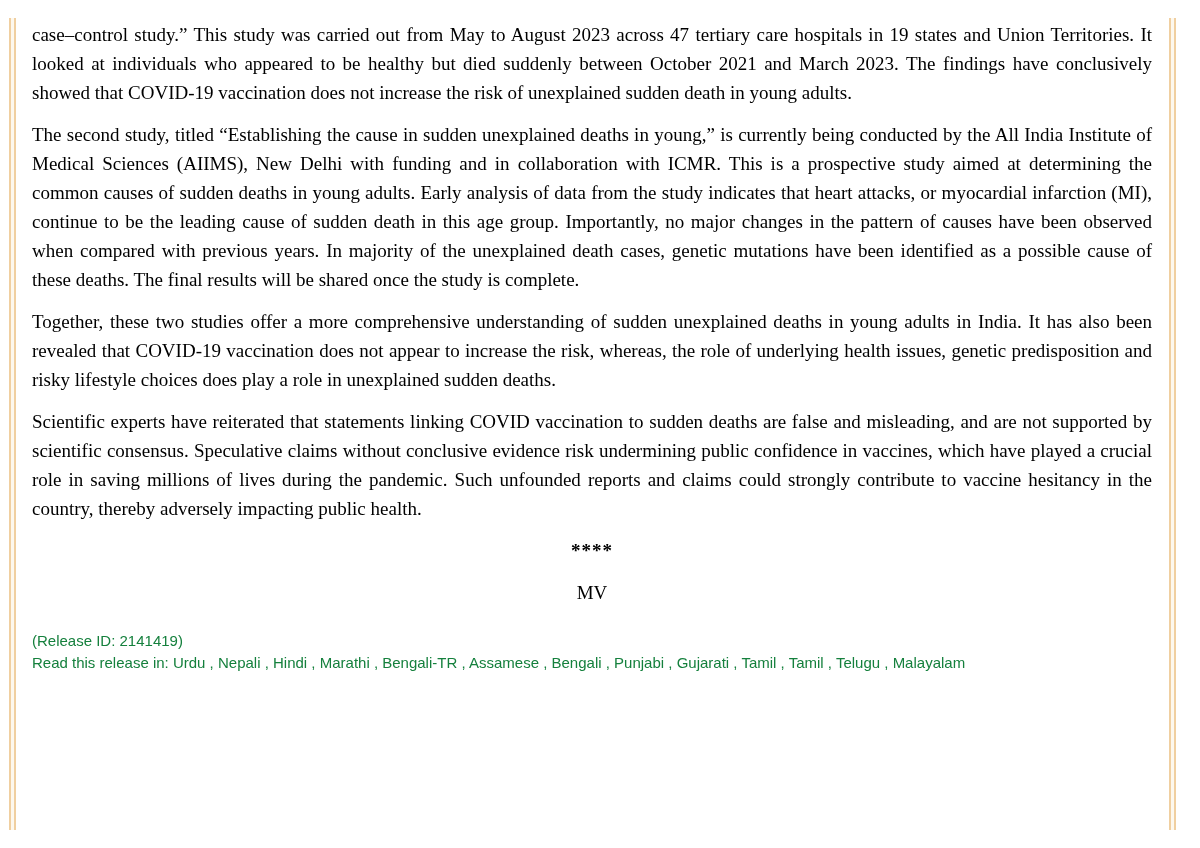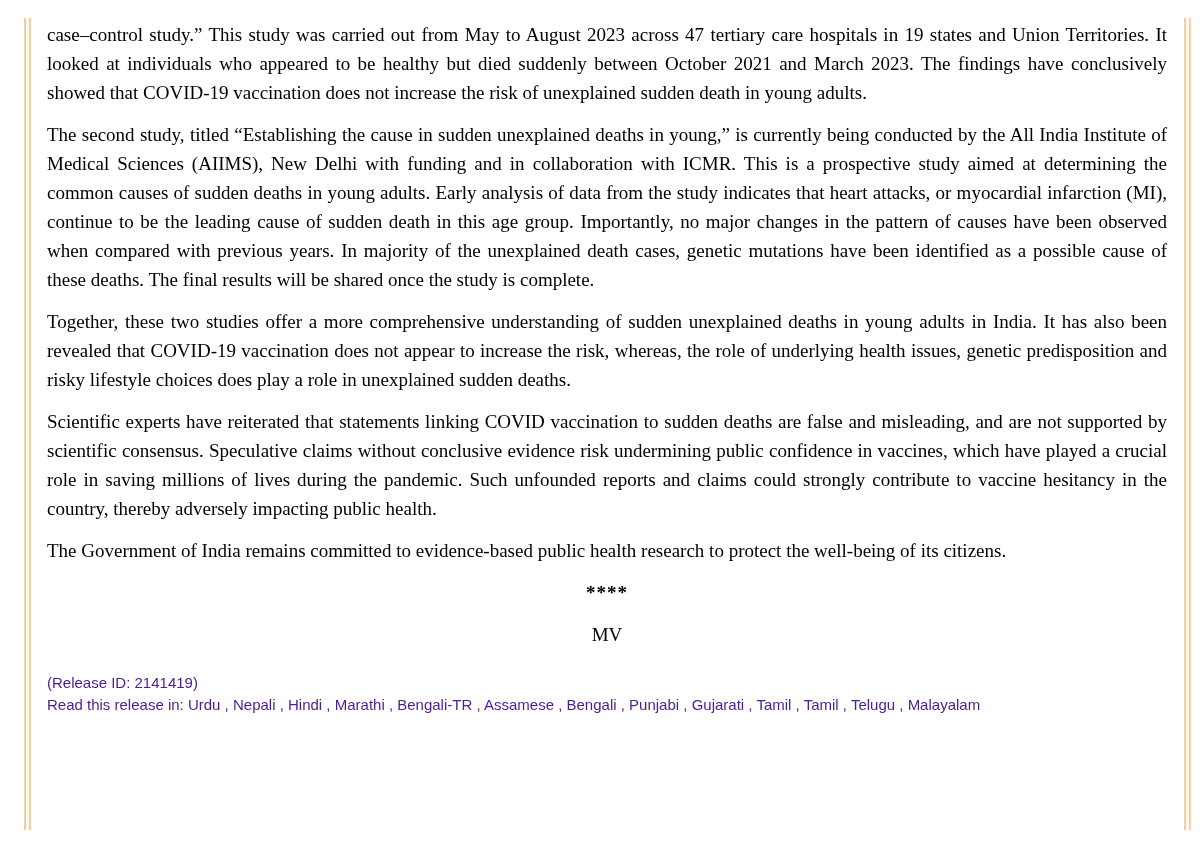--- a/index.html
+++ b/index.html
@@ -10,21 +10,21 @@
   body {
     width: 1200px;
     height: 848px;
     position: relative;
     overflow: hidden;
     font-family: "Liberation Serif", "DejaVu Serif", serif;
   }
   .frame {
     position: absolute;
     top: 18px;
-    left: 24px;
+    left: 9px;
     width: 1167px;
     height: 812px;
   }
   .rule {
     position: absolute;
     top: 0;
     bottom: 0;
     width: 7px;
     box-sizing: border-box;
     border-left: 2px solid #f0cfa0;
@@ -58,39 +58,38 @@
   .sig {
     margin: 0 0 12px 0;
     font-weight: normal;
     text-align: center;
   }
   .footer {
     margin-top: 23px;
     font-family: "Liberation Sans", "DejaVu Sans", sans-serif;
     font-size: 15px;
     line-height: 22px;
-    color: #4c1d95;
+    color: #15803d;
   }
   .footer .line { margin: 0; }
   .language-link { cursor: pointer; }
 </style>
 </head>
 <body>
 
 <div class="frame">
   <div class="rule rule-left"></div>
   <div class="rule rule-right"></div>
 
   <div class="content">
     <div id="paragraphs">
         <p class="para">case–control study.” This study was carried out from May to August 2023 across 47 tertiary care hospitals in 19 states and Union Territories. It looked at individuals who appeared to be healthy but died suddenly between October 2021 and March 2023. The findings have conclusively showed that COVID-19 vaccination does not increase the risk of unexplained sudden death in young adults.</p>
         <p class="para">The second study, titled “Establishing the cause in sudden unexplained deaths in young,” is currently being conducted by the All India Institute of Medical Sciences (AIIMS), New Delhi with funding and in collaboration with ICMR. This is a prospective study aimed at determining the common causes of sudden deaths in young adults. Early analysis of data from the study indicates that heart attacks, or myocardial infarction (MI), continue to be the leading cause of sudden death in this age group. Importantly, no major changes in the pattern of causes have been observed when compared with previous years. In majority of the unexplained death cases, genetic mutations have been identified as a possible cause of these deaths. The final results will be shared once the study is complete.</p>
         <p class="para">Together, these two studies offer a more comprehensive understanding of sudden unexplained deaths in young adults in India. It has also been revealed that COVID-19 vaccination does not appear to increase the risk, whereas, the role of underlying health issues, genetic predisposition and risky lifestyle choices does play a role in unexplained sudden deaths.</p>
         <p class="para">Scientific experts have reiterated that statements linking COVID vaccination to sudden deaths are false and misleading, and are not supported by scientific consensus. Speculative claims without conclusive evidence risk undermining public confidence in vaccines, which have played a crucial role in saving millions of lives during the pandemic. Such unfounded reports and claims could strongly contribute to vaccine hesitancy in the country, thereby adversely impacting public health.</p>
-        <p class="para">The Government of India remains committed to evidence-based public health research to protect the well-being of its citizens.</p>
       </div>
 
     <p class="separator">****</p>
 
     <p class="sig">MV</p>
 
 
     <div class="footer">
       <p class="line">(Release ID: 2141419)</p>
       <p class="line">

